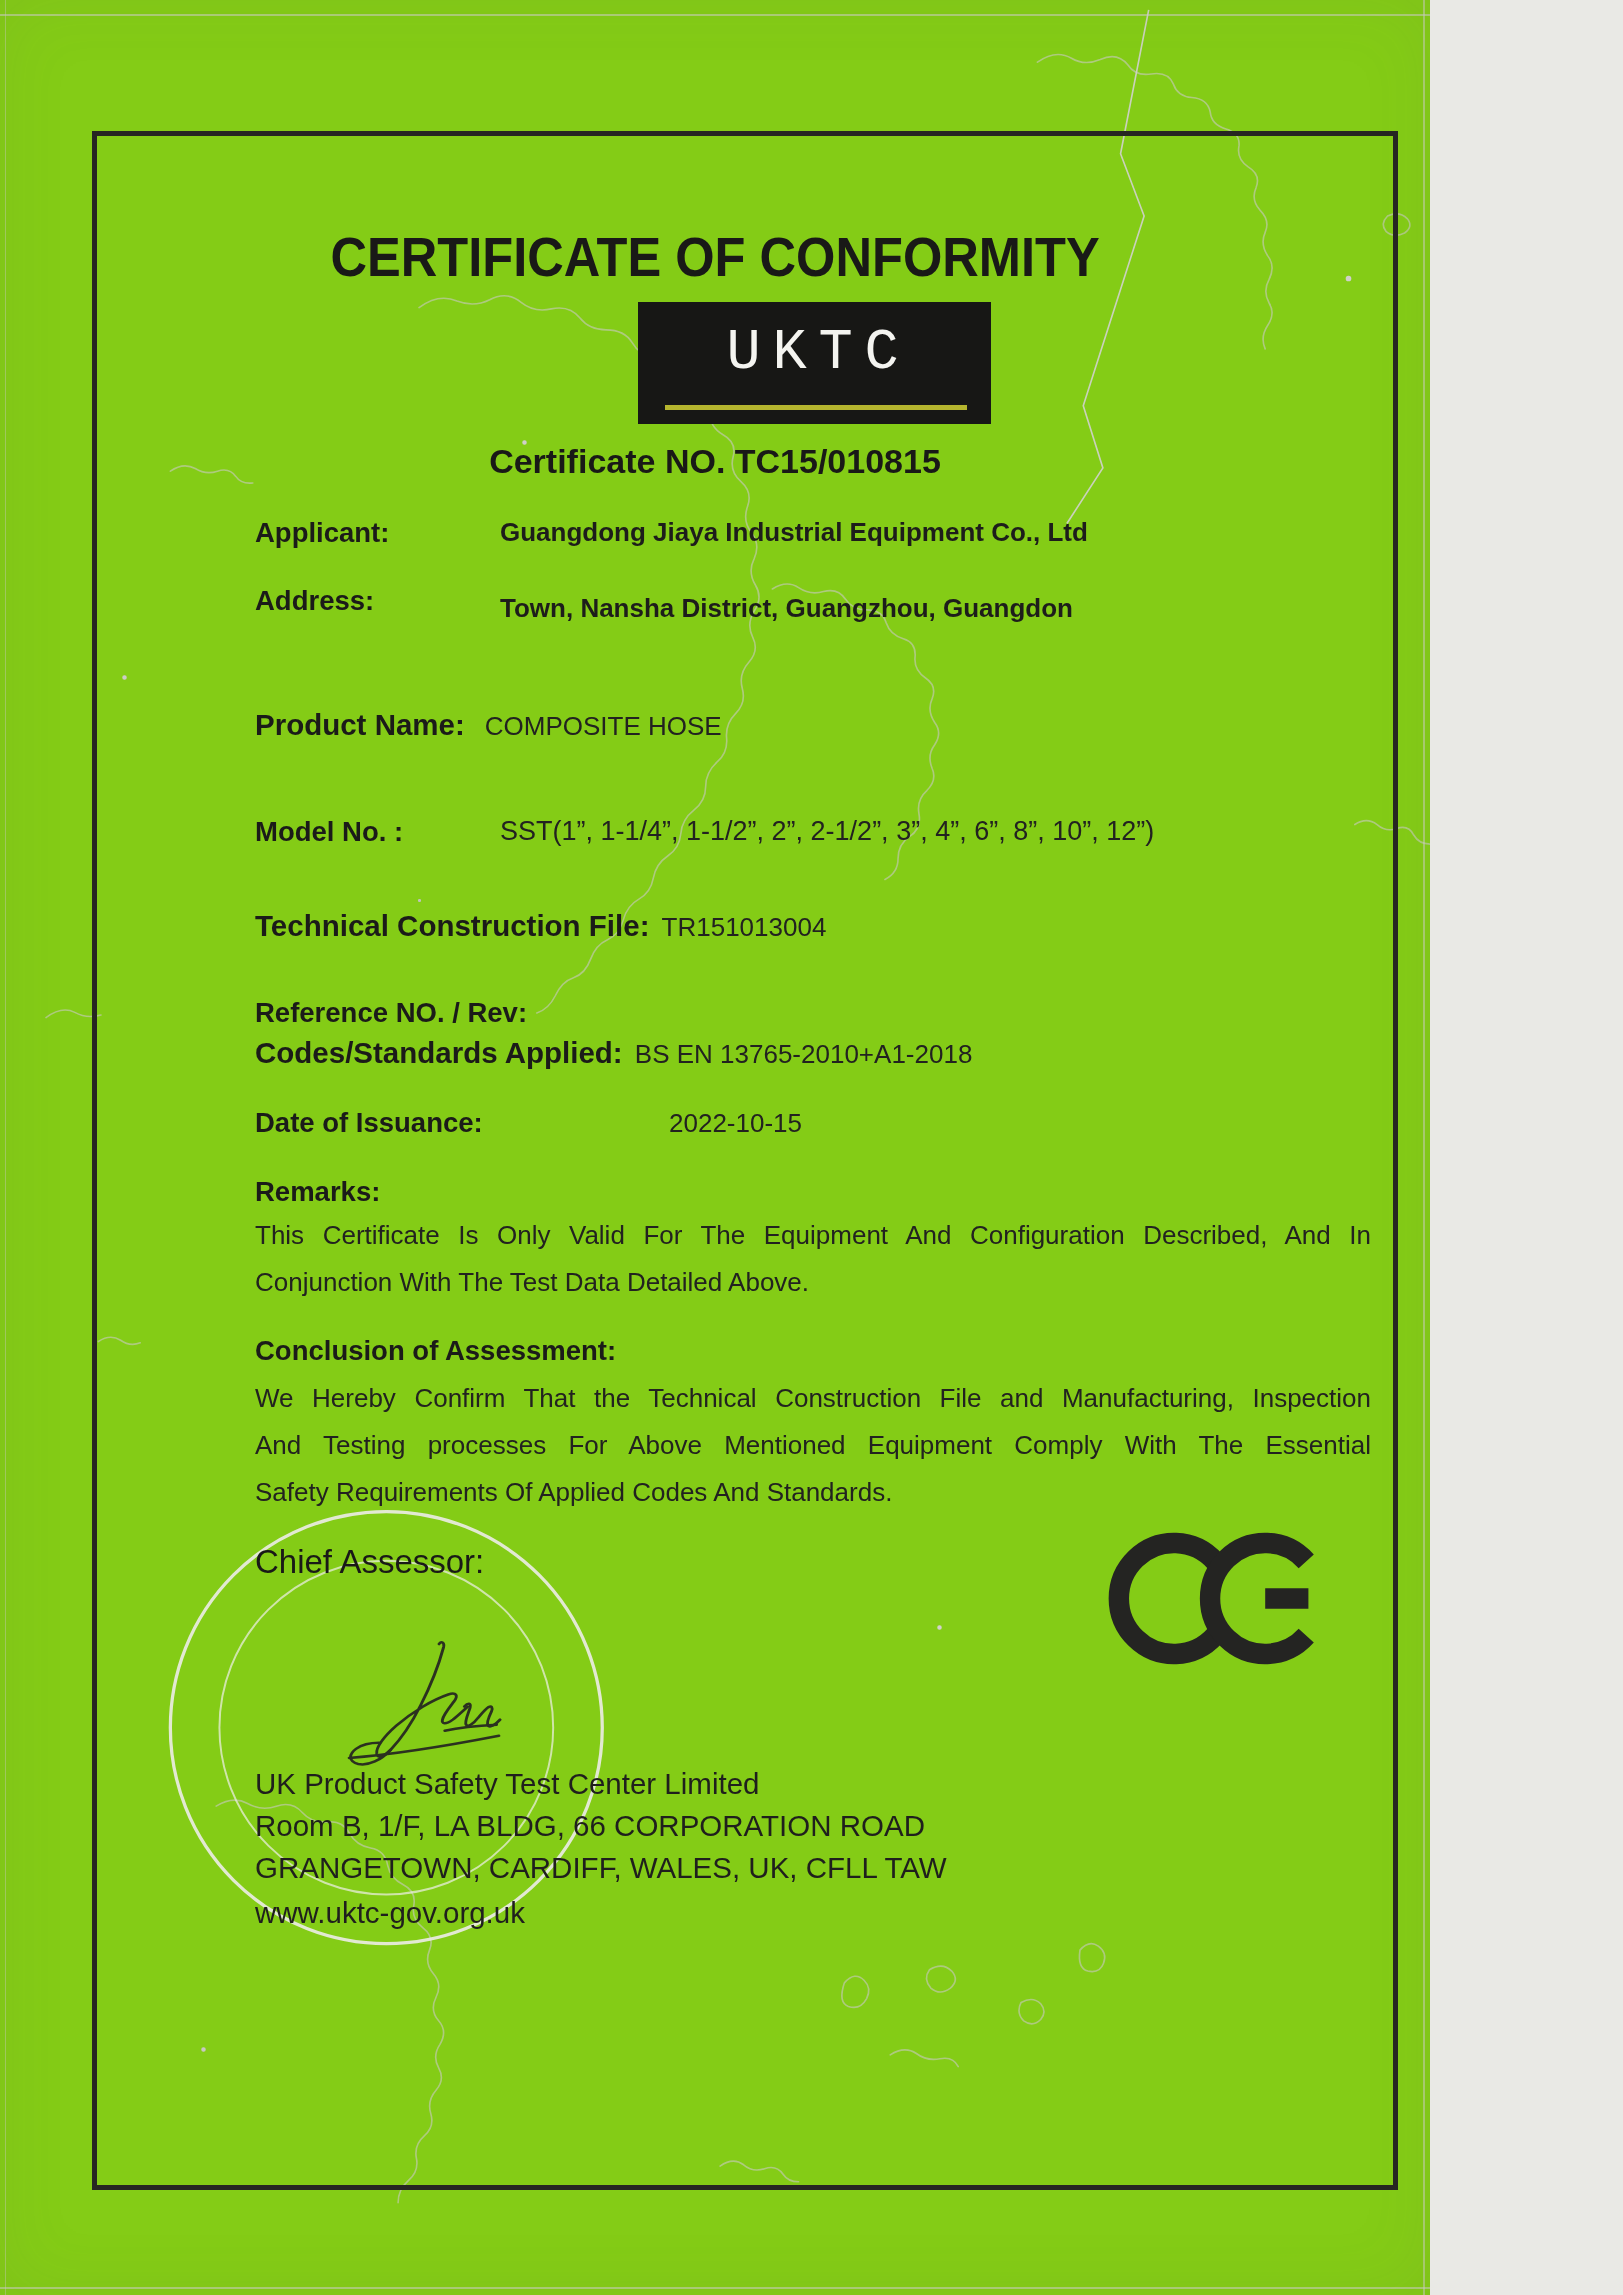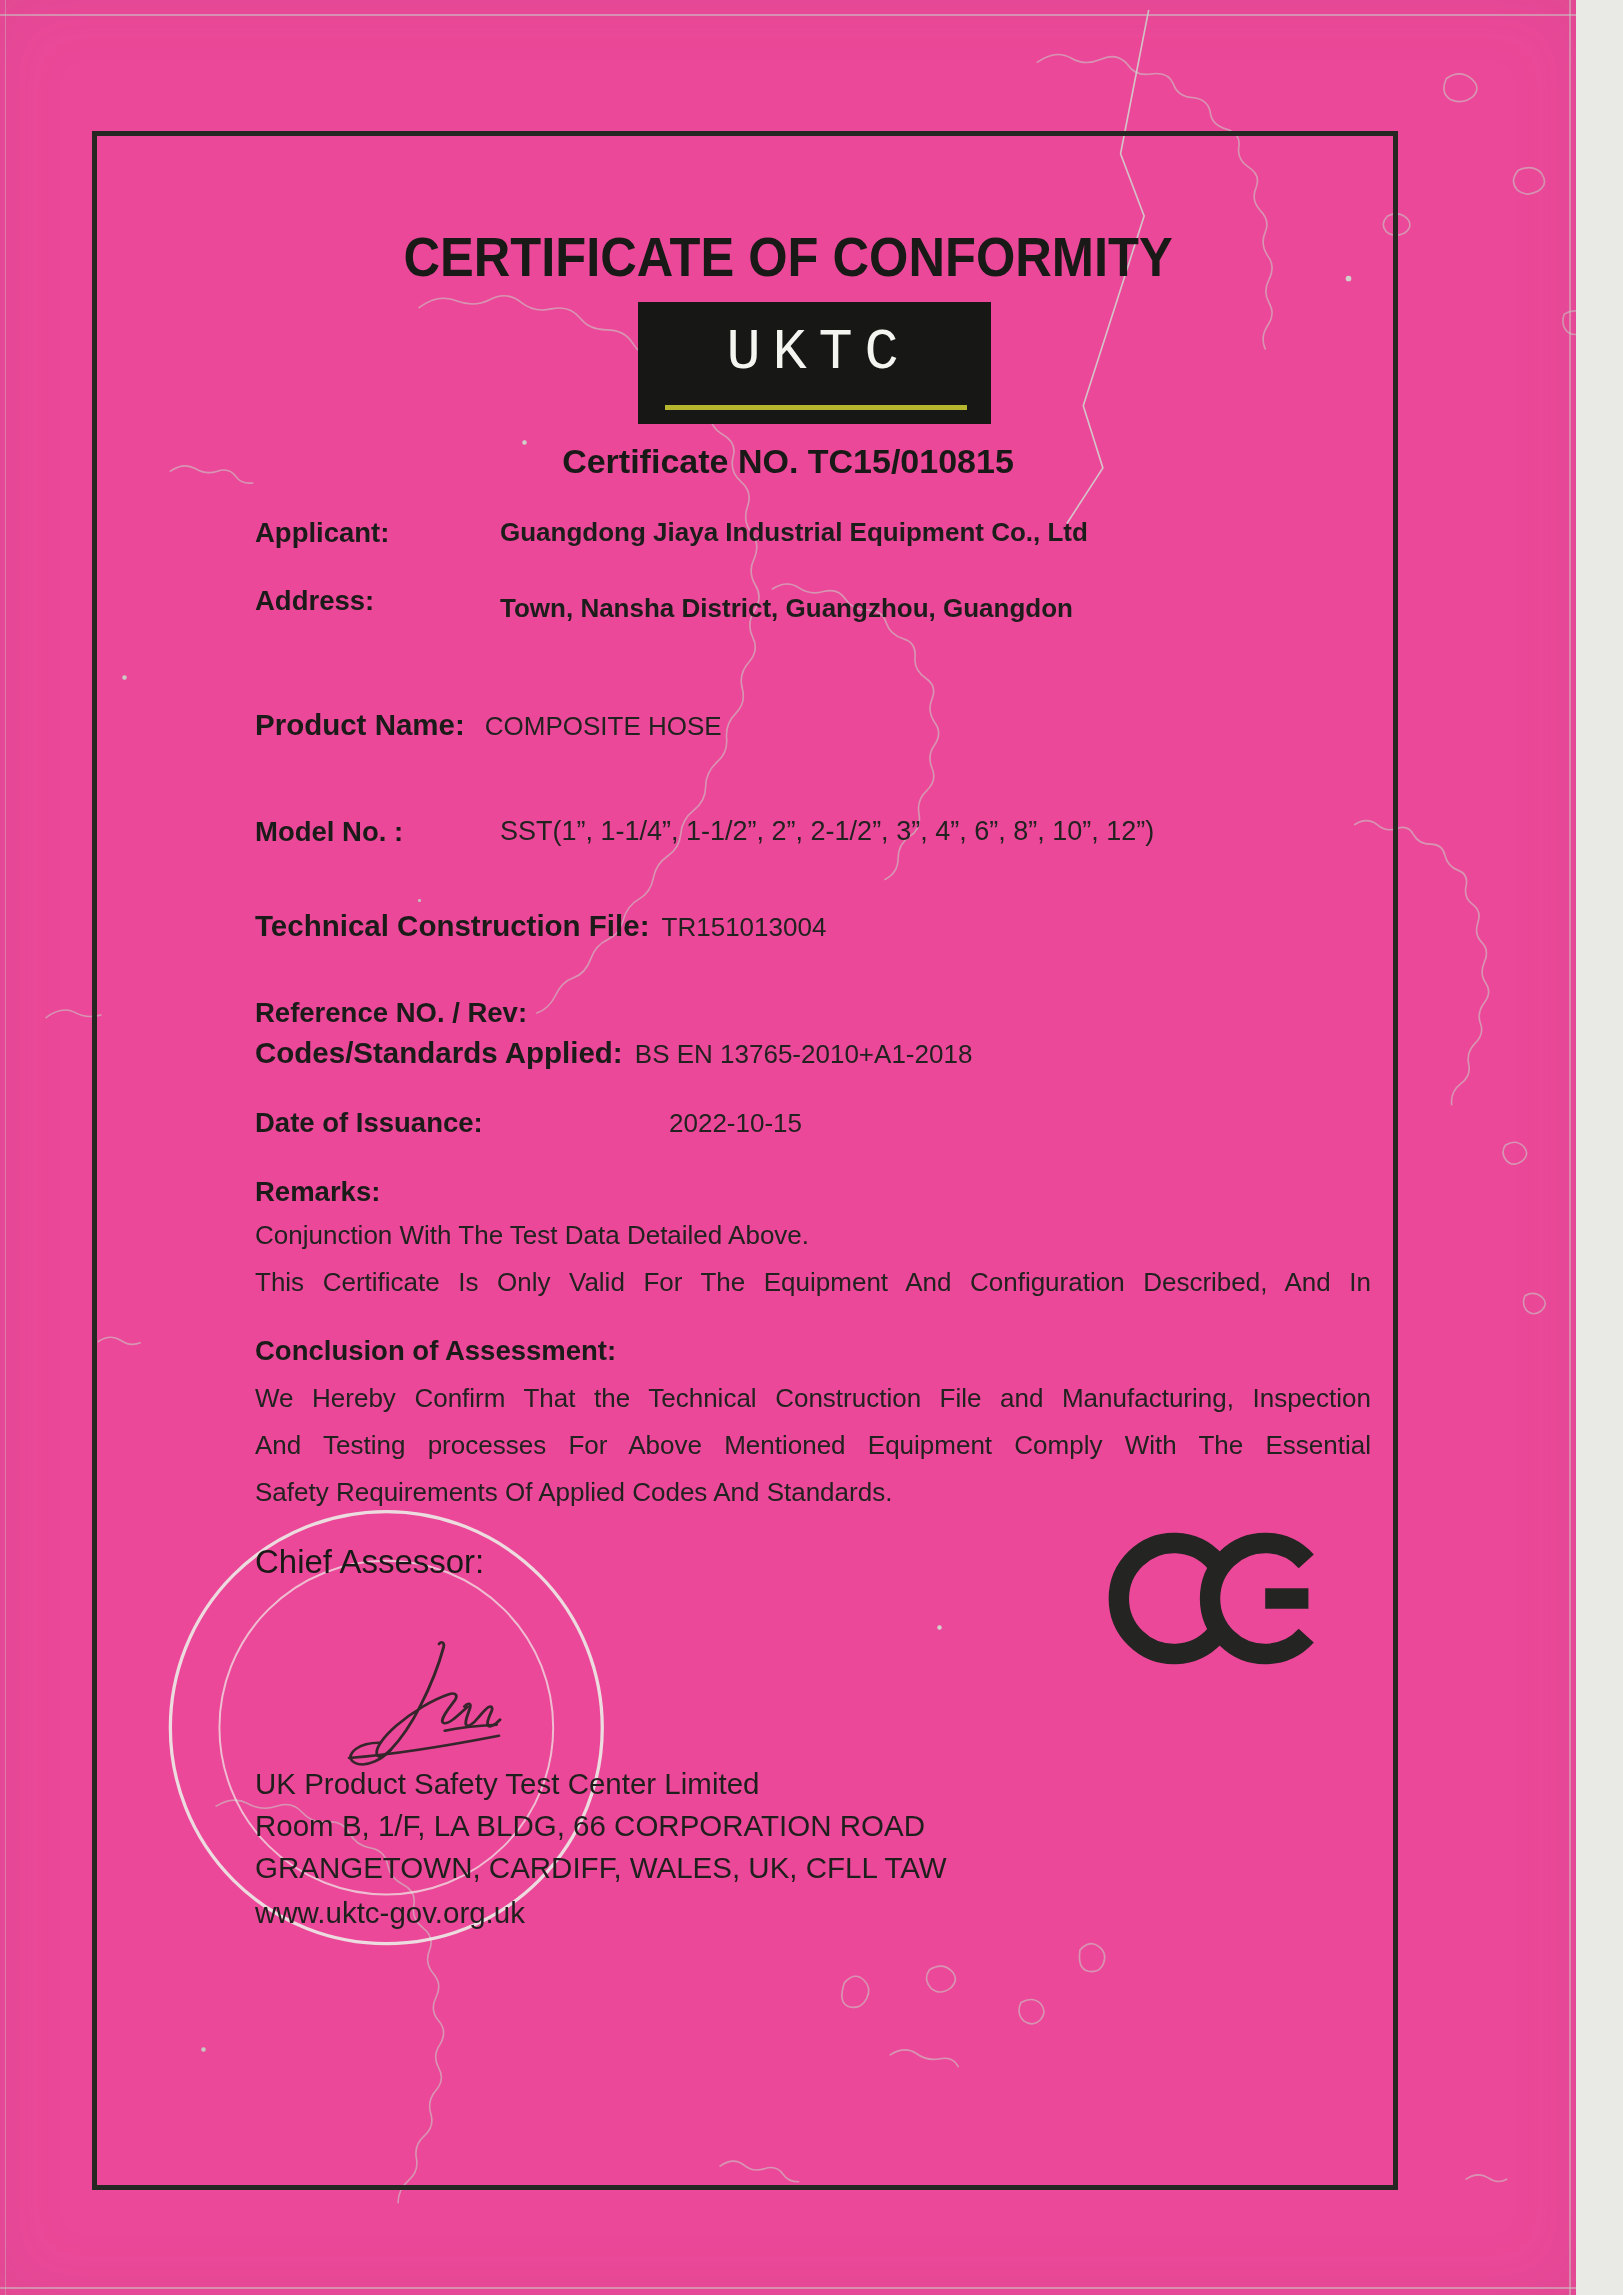--- a/index.html
+++ b/index.html
@@ -1,18 +1,18 @@
 <!DOCTYPE html>
 <html style="font-size:10.5px"><head>
 <meta charset="utf-8">
 <style>
   html,body { margin:0; padding:0; background:#e9e9e5; }
   #page {
-    position:relative; width:1576px; height:2295px;
-    background:#ec4899; overflow:hidden;
+    position:relative; width:1430px; height:2295px;
+    background:#84cc16; overflow:hidden;
     font-family:"Liberation Sans","DejaVu Sans",sans-serif;
     color:#222220;
   }
   .watermark { position:absolute; left:0; top:0; z-index:0; }
   .vignette { position:absolute; inset:0; box-shadow: inset 0 0 72px rgba(90,90,75,.09); z-index:3; pointer-events:none; }
   .edge { position:absolute; background:#cfcfca; z-index:3; }
   .edge-top    { left:0; top:14.4px; width:100%; height:2px; opacity:.55; }
   .edge-right  { right:5.2px; top:0; width:2px; height:100%; opacity:.5; }
   .edge-bottom { left:0; bottom:5.9px; width:100%; height:2.6px; opacity:.55; }
   .edge-left   { left:5.2px; top:0; width:1.3px; height:100%; opacity:.4; }
@@ -156,22 +156,22 @@
 
     <div class="inline-row" style="top:1107px">
       <span class="lbl">Date of Issuance:</span>
       <span class="val date-val">2022-10-15</span>
     </div>
 
     <div class="inline-row" style="top:1176px">
       <span class="lbl">Remarks:</span>
     </div>
     <div class="para" style="top:1212px">
+      <span class="block jline">This Certificate Is Only Valid For The Equipment And Configuration Described, And In</span>
       <span class="block">Conjunction With The Test Data Detailed Above.</span>
-      <span class="block jline">This Certificate Is Only Valid For The Equipment And Configuration Described, And In</span>
     </div>
 
     <div class="inline-row" style="top:1335px">
       <span class="lbl">Conclusion of Assessment:</span>
     </div>
     <div class="para" style="top:1375px">
       <span class="block jline">We Hereby Confirm That the Technical Construction File and Manufacturing, Inspection</span>
       <span class="block jline">And Testing processes For Above Mentioned Equipment Comply With The Essential</span>
       <span class="block">Safety Requirements Of Applied Codes And Standards.</span>
     </div>

